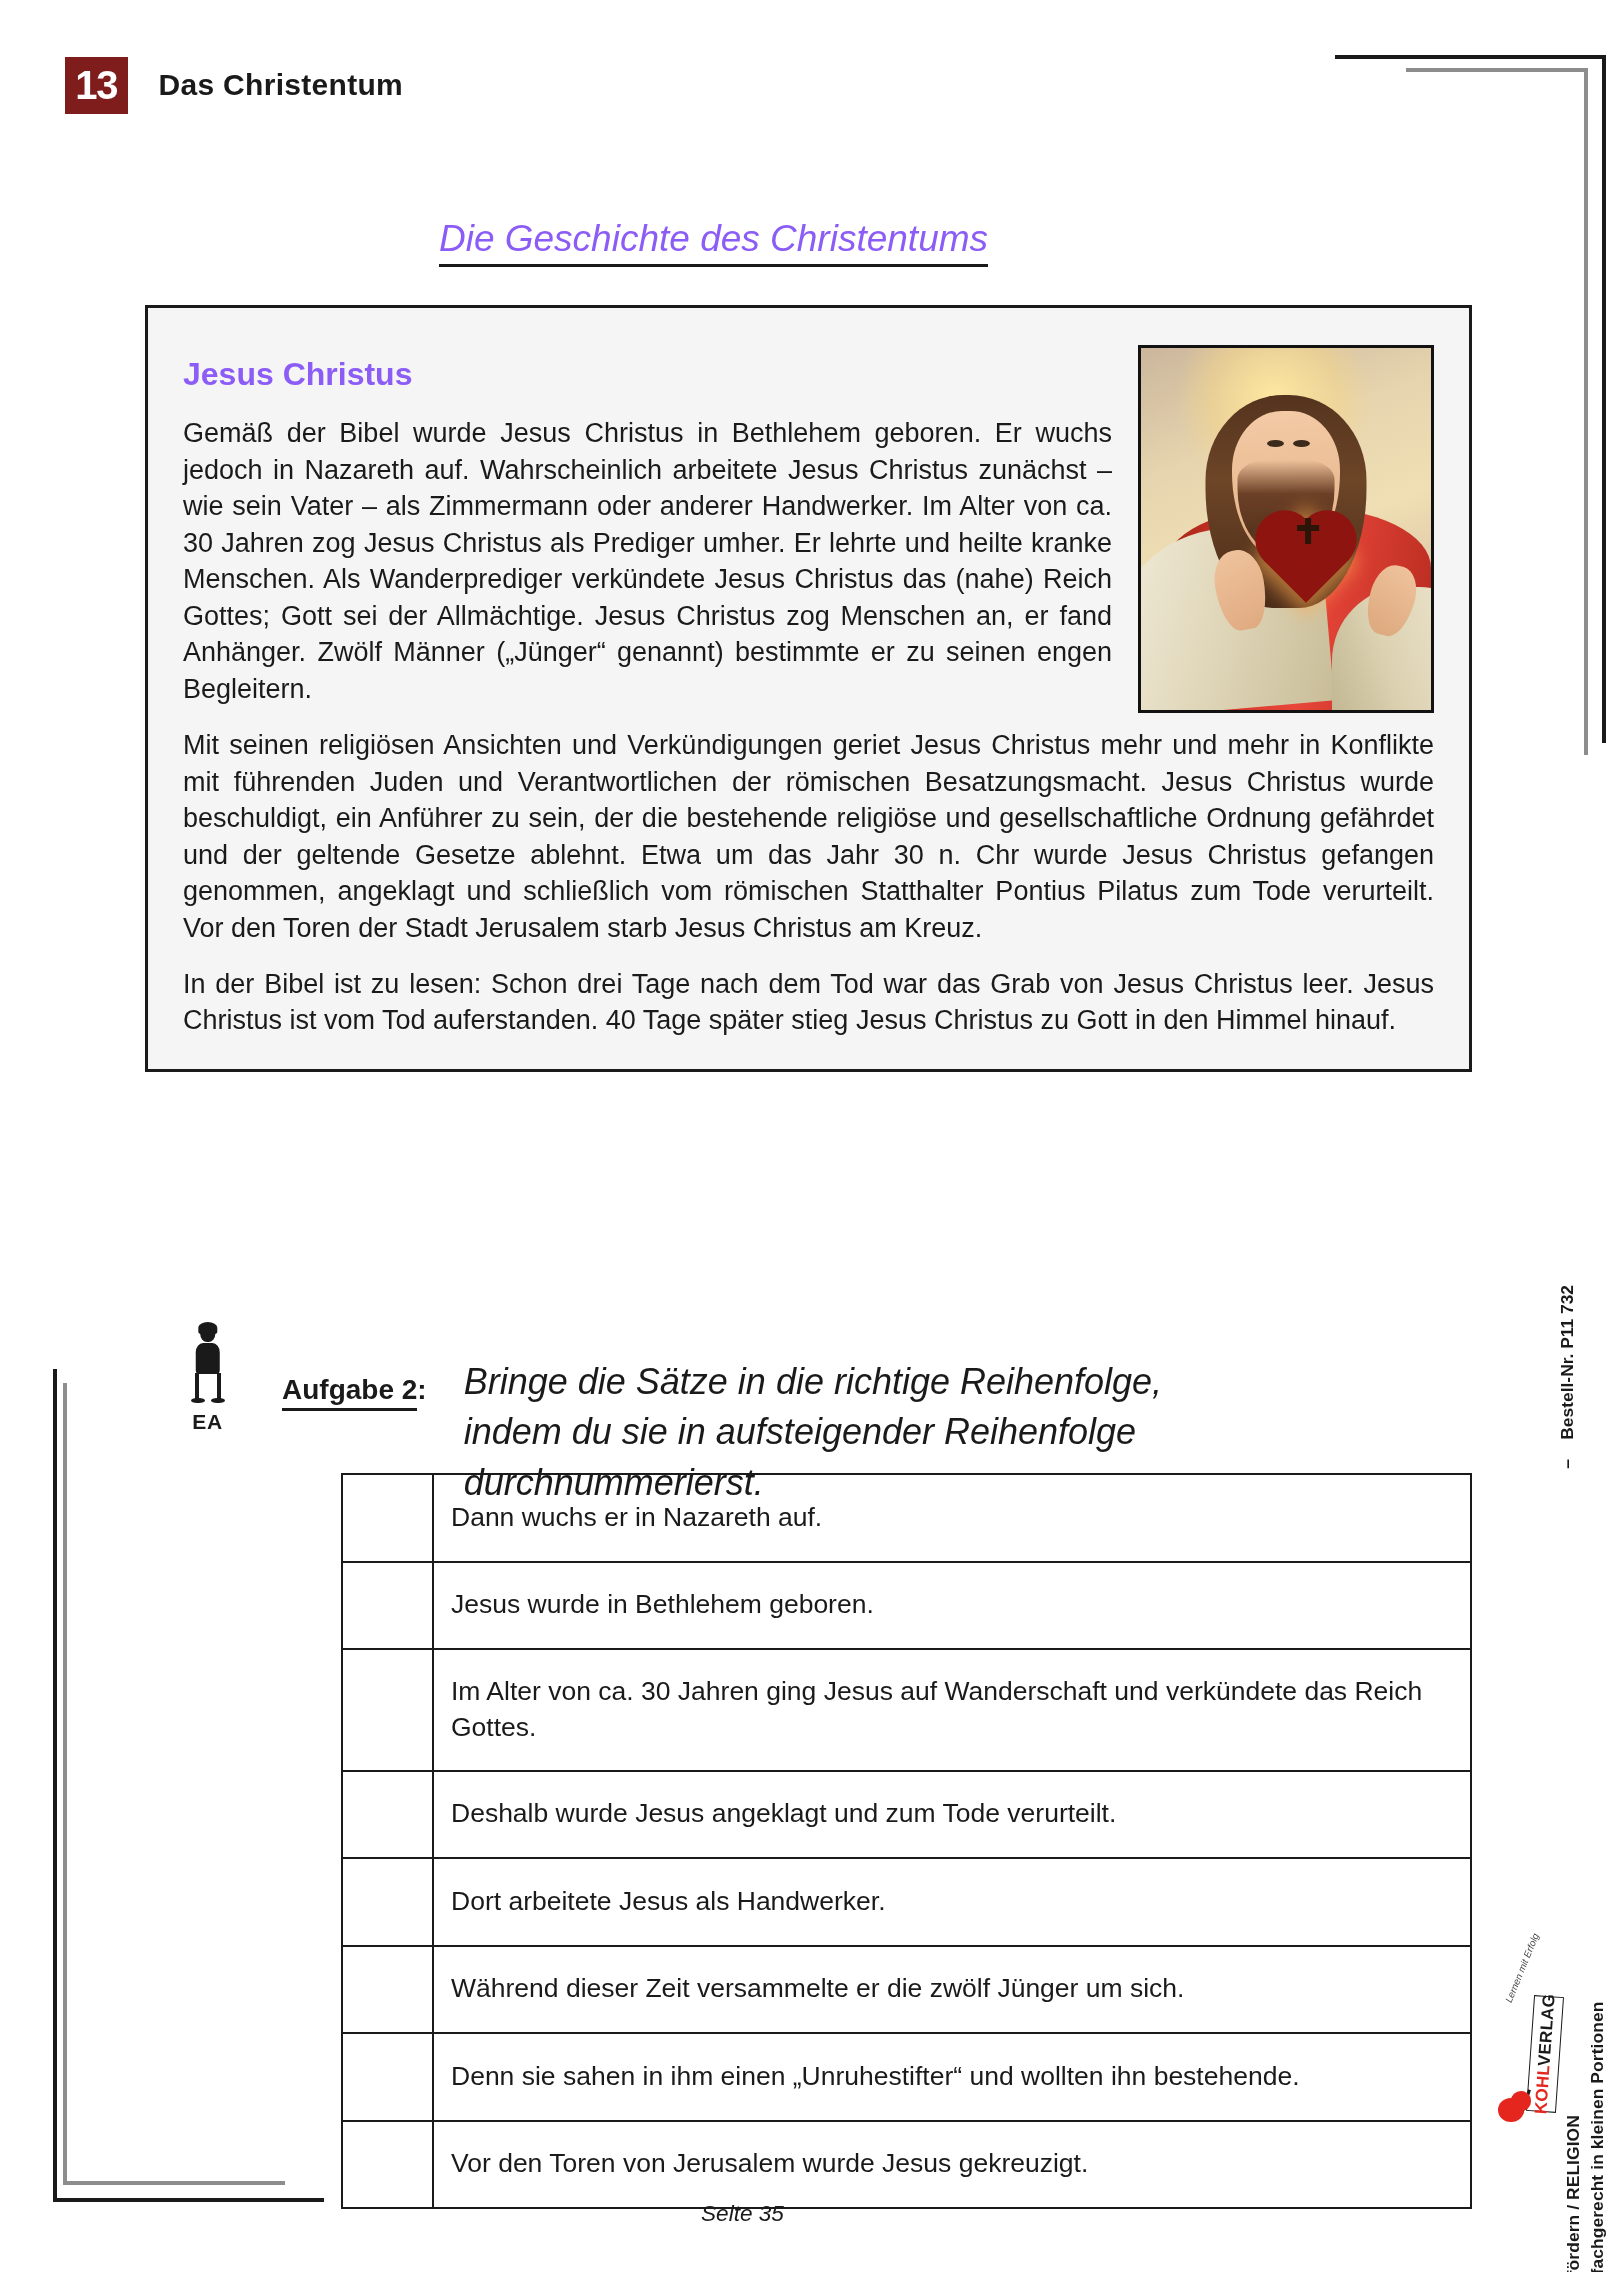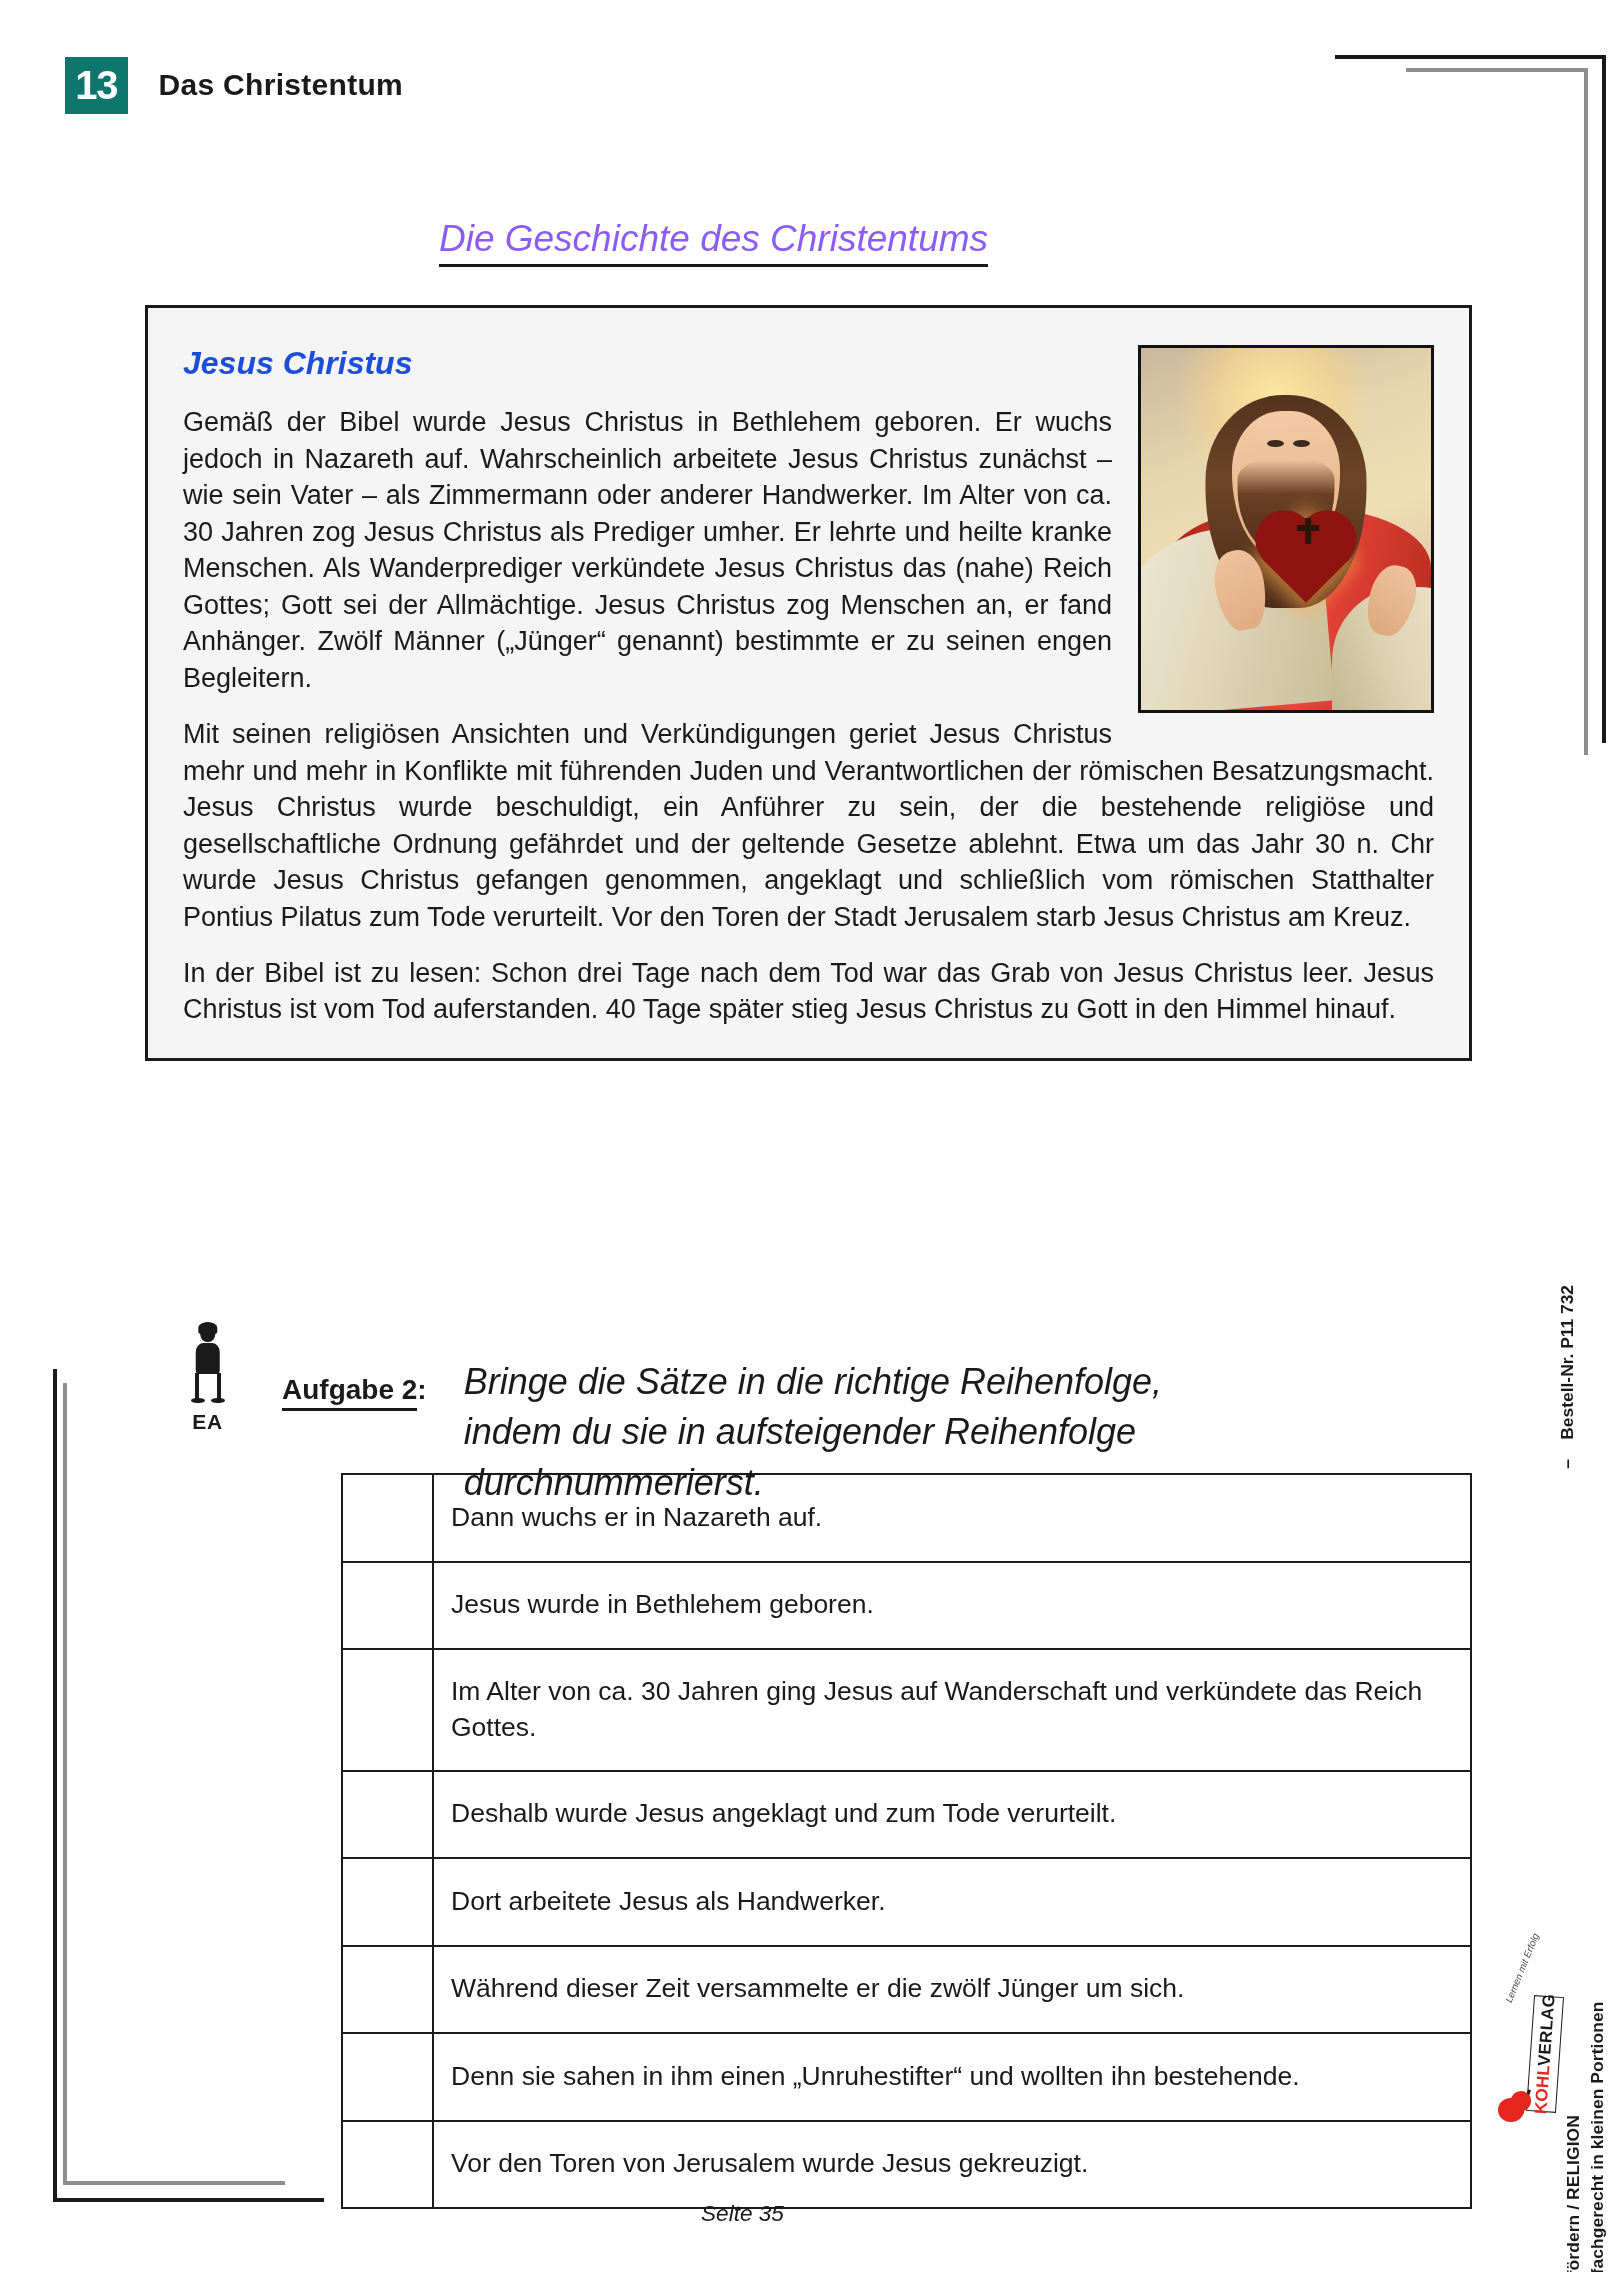--- a/index.html
+++ b/index.html
@@ -62,21 +62,21 @@
   
   .page-header {
     position: absolute;
     top: 57px;
     left: 65px;
     display: flex;
     align-items: center;
     gap: 31px;
   }
   .chapter-badge {
-    background: #0f766e;
+    background: #7f1d1d;
     color: #ffffff;
     font-size: 40px;
     font-weight: bold;
     line-height: 1;
     padding: 7.7px 10.3px 9px 10.3px;
     letter-spacing: -1.3px;
   }
   .header-title {
     font-size: 30px;
     font-weight: bold;
@@ -106,25 +106,24 @@
     position: absolute;
     top: 305px;
     left: 145px;
     width: 1327px;
     box-sizing: border-box;
     border: 3.9px solid #1a1a1a;
     background: #f5f5f5;
     padding: 34px 35px 30px 35px;
   }
   .info-box h2 {
-    margin: 3px 0 22px 0;
+    margin: 14px 0 22px 0;
     font-size: 32px;
     font-weight: bold;
-    color: #1d4ed8;
-    font-style: italic;
+    color: #8b5cf6;
   }
   .info-box p {
     margin: 0 0 19.4px 0;
     font-size: 27px;
     line-height: 1.355;
     text-align: justify;
     color: #1a1a1a;
   }
   .info-box p:last-child { margin-bottom: 0; }
 

